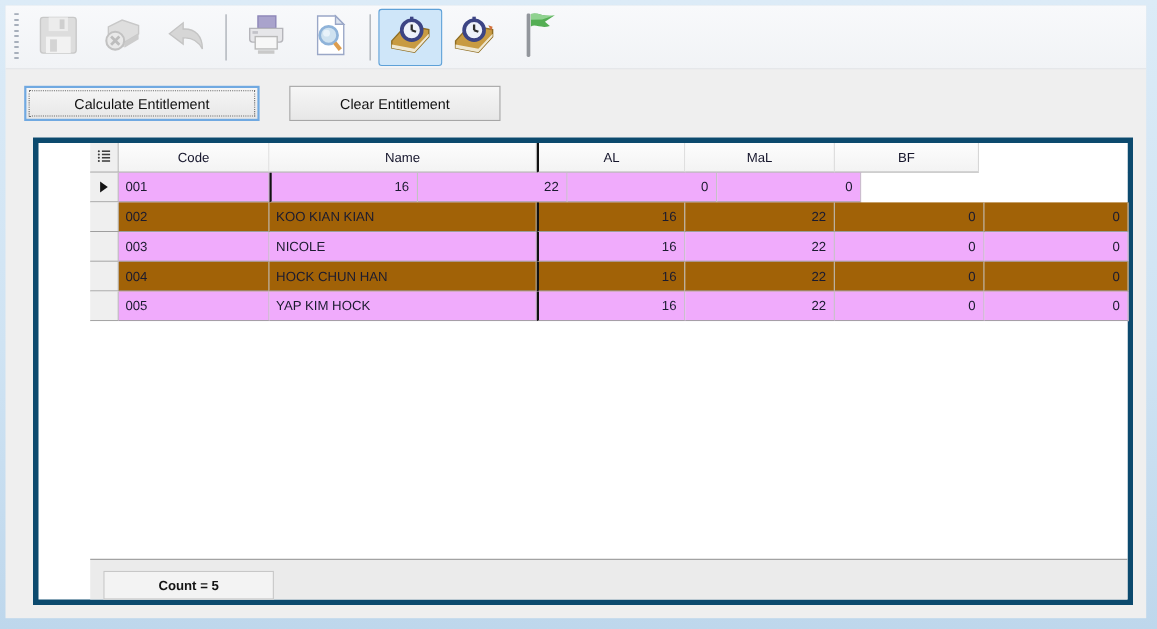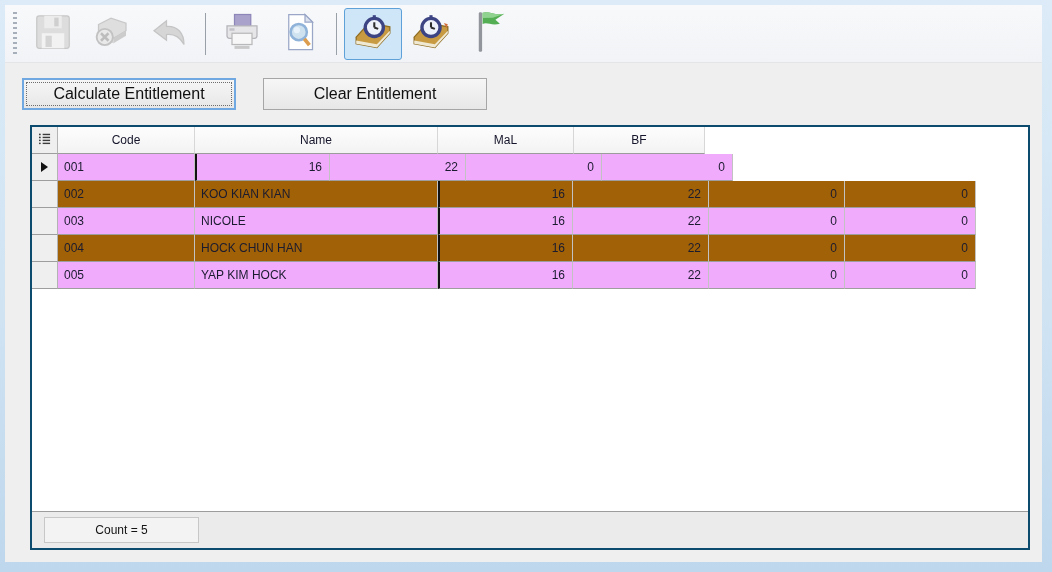--- a/index.html
+++ b/index.html
@@ -28,34 +28,34 @@
     border: 1px solid transparent; border-radius: 3px; background: transparent; cursor: default;
   }
   .tool-btn.selected { background: #cfe6f9; border-color: #5ea1d8; }
   .tool-sep { width: 1px; height: 42px; background: #9aa0a8; margin: 0 7px; }
 
   
   .action-row { display: flex; gap: 27px; margin: 15px 0 0 17px; }
   .btn {
     height: 32px; display: flex; align-items: center; justify-content: center;
     background: linear-gradient(180deg, #f6f6f6, #e7e7e7);
-    font-family: inherit; font-size: 16px; color: #101010;
+    font-family: inherit; font-size: 13px; color: #101010;
   }
   .btn-calc { width: 214px; border: 2px solid #70a9e1; padding: 2px; }
   .btn-focus {
     width: 100%; height: 100%; border: 1px dotted #6d6d6d;
     display: flex; align-items: center; justify-content: center;
   }
-  .btn-clear { width: 224px; border: 1px solid #a6a6a6; }
+  .btn-clear { width: 192px; border: 1px solid #a6a6a6; }
 
   
   .grid {
     margin: 15px 0 0 25px; width: 1000px; height: 425px;
-    background: #ffffff; border: 2px solid #0c4a6e;
-    display: flex; flex-direction: column;
+    background: #ffffff; border: 5px solid #0c4a6e;
+    display: flex; flex-direction: column; padding-left: 47px;
   }
   .g-header { display: flex; height: 27px; flex: 0 0 27px; }
   .hcell {
     background: linear-gradient(180deg, #fdfdfd, #f3f3f3);
     border-right: 1px solid #d7d7d7; border-bottom: 1px solid #9c9c9c;
     display: flex; align-items: center; justify-content: center;
     font-size: 12px; color: #15152b;
   }
   .g-row { display: flex; height: 27px; flex: 0 0 27px; }
   .cell {
@@ -73,21 +73,21 @@
   .col-code { width: 137px; flex: 0 0 137px; }
   .col-name { width: 243px; flex: 0 0 243px; }
   .col-al  { width: 135px; flex: 0 0 135px; border-left: 2px solid #121212; }
   .col-mc  { width: 136px; flex: 0 0 136px; }
   .col-mal { width: 136px; flex: 0 0 136px; }
   .col-bf  { width: 131px; flex: 0 0 131px; }
   .hfiller, .rfiller { flex: 1 1 auto; background: #ffffff; }
   .g-empty { flex: 1 1 auto; background: #ffffff; }
   .g-footer {
     height: 37px; flex: 0 0 37px; border-top: 1px solid #9c9c9c; background: #ebebeb;
-    display: flex; align-items: flex-start;
+    display: flex; align-items: flex-end; font-weight: bold;
   }
   .count-panel {
     margin: 5px 0 0 12px; width: 155px; height: 26px;
     background: #f3f3f3; border: 1px solid #c7c7c7;
     display: flex; align-items: center; justify-content: center; color: #141414;
   }
   .tri {
     width: 0; height: 0;
     border-left: 7px solid #131313;
     border-top: 5px solid transparent; border-bottom: 5px solid transparent;
@@ -225,20 +225,21 @@
                 <circle cx="2" cy="9.0" r="1"></circle>
                   <rect x="5" y="8.3" width="8" height="1.5"></rect>
                 <circle cx="2" cy="12.2" r="1"></circle>
                   <rect x="5" y="11.5" width="8" height="1.5"></rect>
               </g>
             </svg>
           </span>
         </div>
         <div class="hcell col-code">Code</div>
         <div class="hcell col-name">Name</div>
+        <div class="hcell col-al">AL</div>
         <div class="hcell col-mal">MaL</div>
         <div class="hcell col-bf">BF</div>
         <div class="hfiller"></div>
       </div>
 
       <div class="g-row row-green">
         <div class="selcell">
           <div class="tri"></div>
         </div>
         <div class="cell col-code">001</div>

